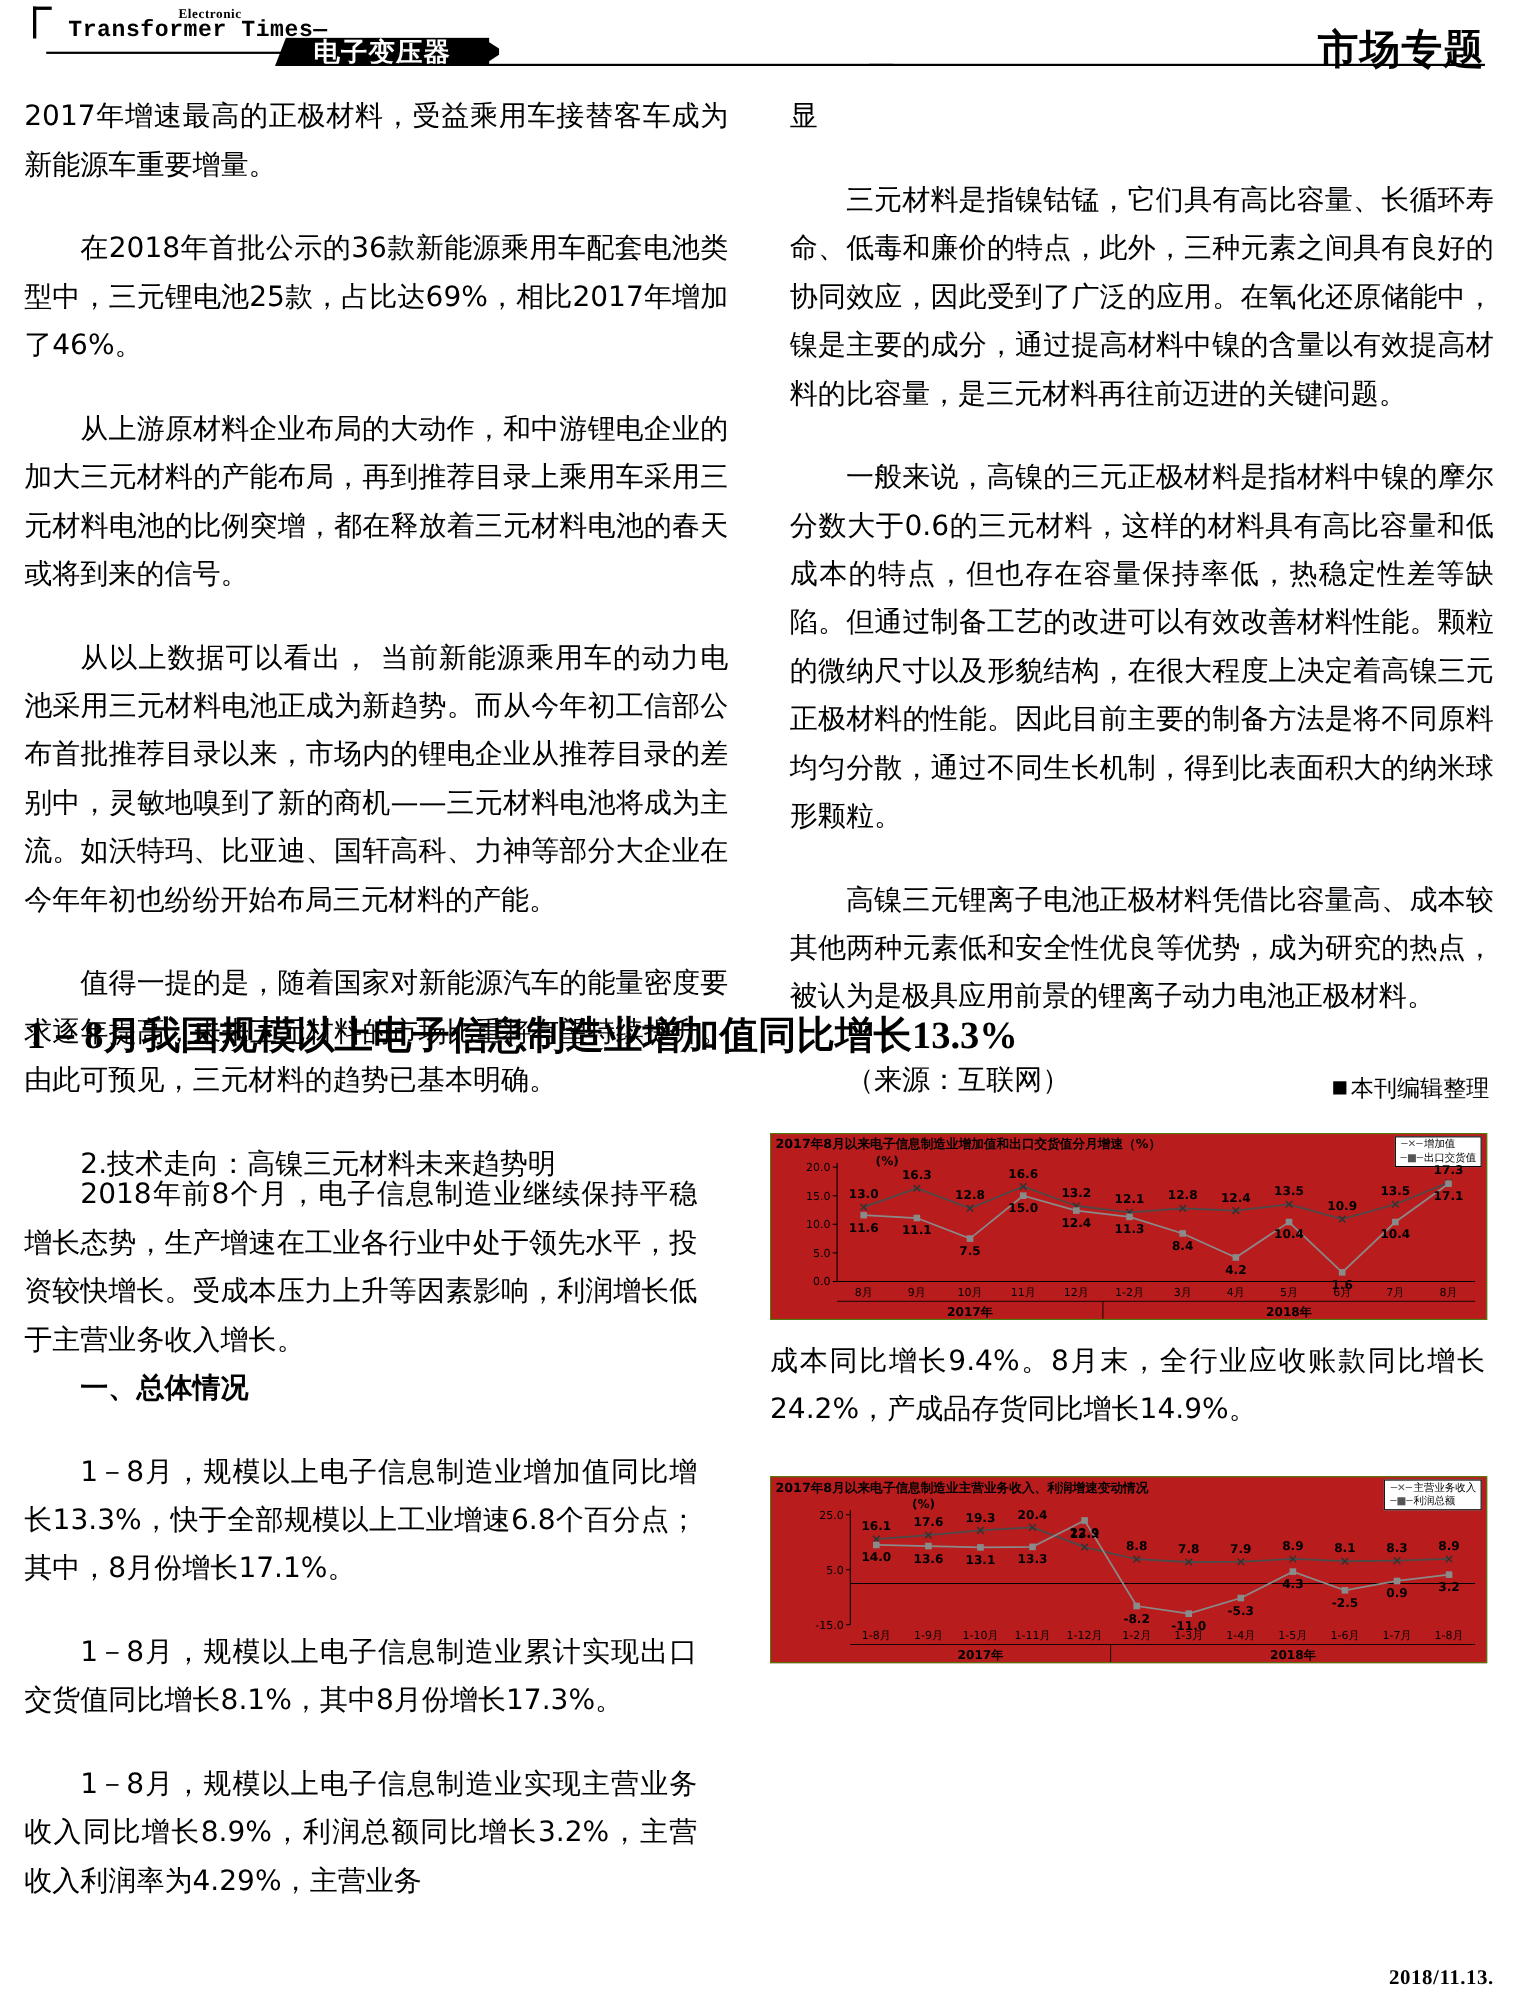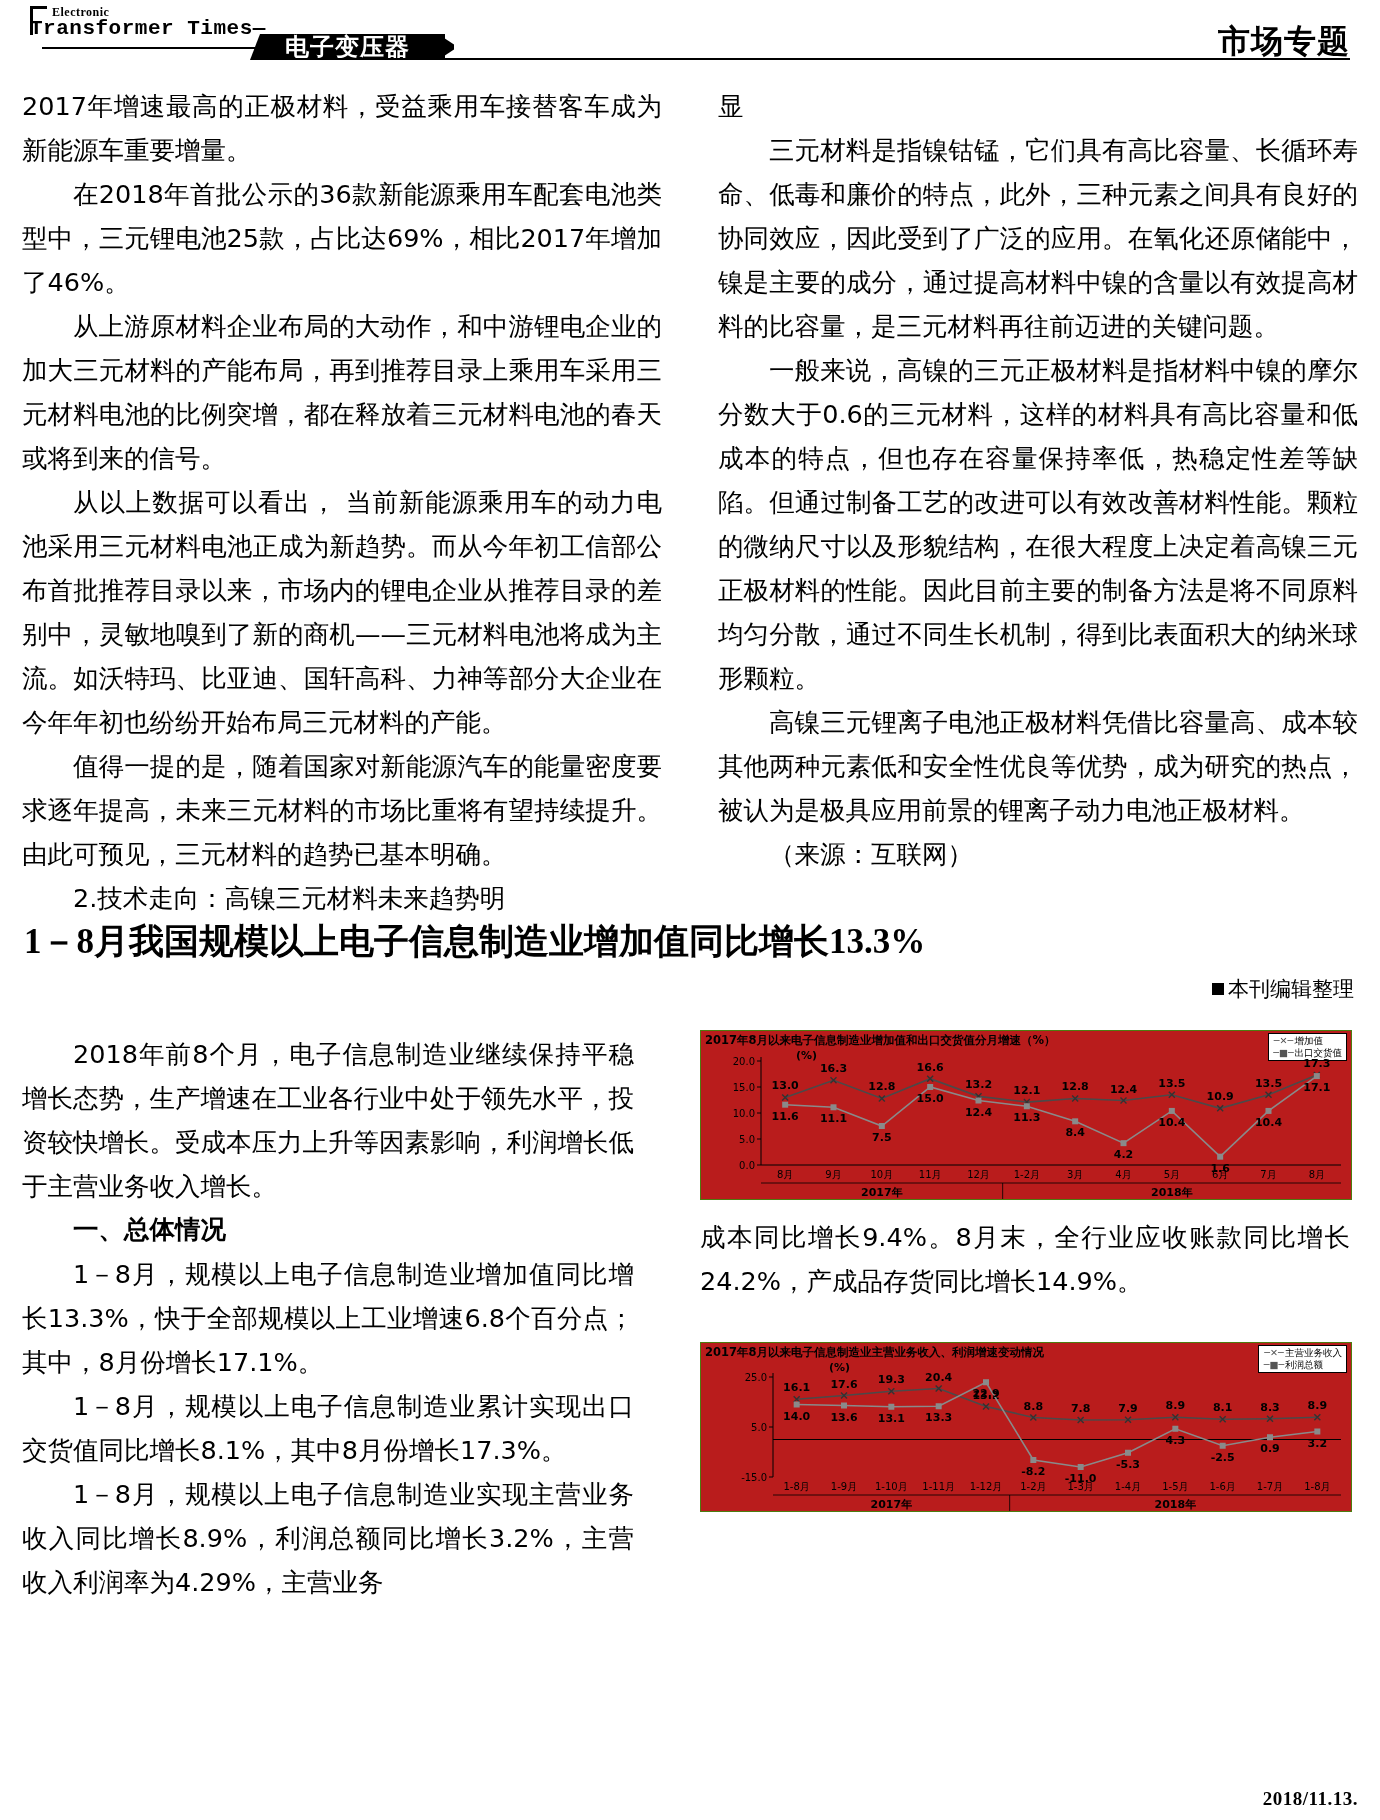--- a/index.html
+++ b/index.html
@@ -27,20 +27,21 @@
     position: absolute;
     left: 30px;
     top: 6px;
     width: 1320px;
     height: 56px;
   }
   .mast-left {
     position: absolute;
     left: 0; top: 0;
     width: 300px;
+    text-align: center;
   }
   .mast-electronic {
     font-family: "Liberation Serif", serif;
     font-size: 12px;
     font-weight: bold;
     letter-spacing: 0.5px;
     margin-left: 22px;
     line-height: 12px;
   }
   .mast-tt {
@@ -114,21 +115,21 @@
     top: 52px;
     width: 560px;
     height: 0;
     border-top: 2px solid #000;
   }
   .mast-right {
     position: absolute;
     right: 0;
     top: 14px;
     font-family: "DejaVu Sans", sans-serif;
-    font-size: 32px;
+    font-size: 37px;
     font-weight: bold;
     letter-spacing: 1px;
   }
   .mast-right-rule {
     position: absolute;
     right: 0;
     top: 52px;
     width: 560px;
     height: 0;
     border-top: 2px solid #000;
@@ -148,21 +149,21 @@
   .col.right { margin-left: 56px; }
   .cn-p {
     font-family: "DejaVu Sans", "Liberation Sans", sans-serif;
     font-size: 25.5px;
     line-height: 44px;
     text-align: justify;
     text-justify: inter-ideograph;
     margin: 0;
     letter-spacing: 0px;
   }
-  .indent { text-indent: 2em; }
+  .indent { text-indent: 2em; margin-top: 32px; }
 
   
   .art2-title {
     position: absolute;
     left: 24px;
     top: 918px;
     width: 1332px;
     font-family: Liberation Serif, serif;
     font-size: 35px;
     font-weight: bold;

